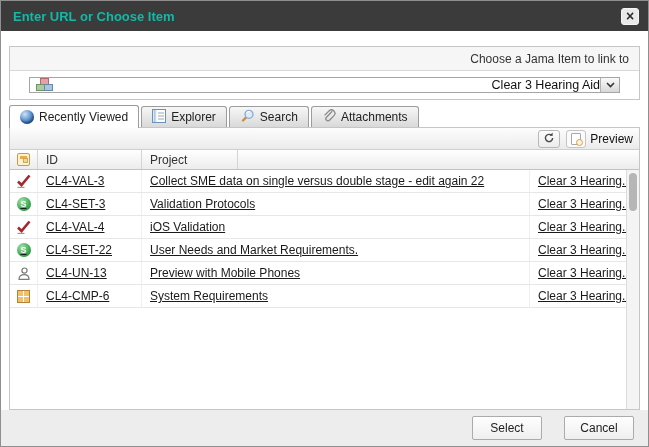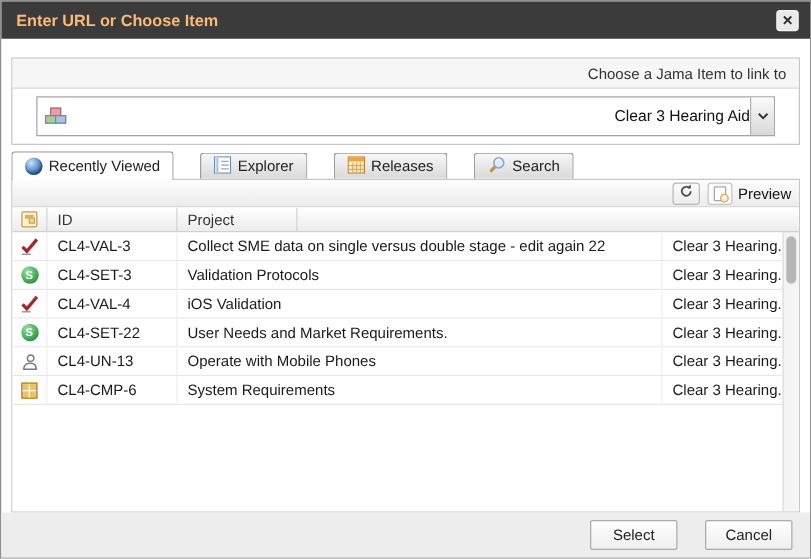--- a/index.html
+++ b/index.html
@@ -2,48 +2,48 @@
 <html><head>
 <meta charset="utf-8">
 <style>
   html,body{margin:0;padding:0;background:#fff;}
   body{width:649px;height:447px;font-family:"Liberation Sans",sans-serif;-webkit-font-smoothing:antialiased;}
   *{box-sizing:border-box;}
   .dialog{width:649px;height:447px;border:1px solid #8f8f8f;display:flex;flex-direction:column;background:#fff;overflow:hidden;}
 
   
   .titlebar{height:30px;background:#3b3b3b;display:flex;align-items:center;padding:0 9px 0 12px;flex:none;}
-  .title{flex:1;color:#fdba74;font-size:13px;font-weight:bold;}
+  .title{flex:1;color:#14b8a6;font-size:13px;font-weight:bold;}
   .close-btn{width:18px;height:17px;background:#e9e9e9;border:1px solid #f5f5f5;border-radius:3px;color:#2c2c2c;font-size:14px;font-weight:bold;line-height:14px;text-align:center;cursor:pointer;}
 
   
   .content{flex:1;padding:8px 8px 0 8px;display:flex;flex-direction:column;min-height:0;}
 
   .fset{border:1px solid #c6c6c6;flex:none;}
   .fset-hd{height:24px;line-height:24px;padding:0 10px;background:#f6f6f6;border-bottom:1px solid #d8d8d8;font-size:12px;color:#333;}
   .link-body{padding:7px 16px 8px 14px;}
   .frow{display:flex;align-items:center;}
   .frow + .frow{margin-top:7px;}
   .flabel{width:42px;text-align:right;margin-right:7px;font-size:12px;color:#222;flex:none;}
   input.inp{flex:1;height:22px;border:1px solid #b2b2b2;padding:0 4px;font-size:12px;font-family:"Liberation Sans",sans-serif;outline:none;}
   input.inp.focused{height:24px;border:2px solid #6b9fd8;border-radius:3px;}
 
   .item-fset{margin-top:7px;text-align:right;}
   .combo-wrap{padding:6px 19px 6px 19px;}
-  .combo{height:32px;border:1px solid #a5a5a5;display:flex;align-items:center;background:#fff;cursor:pointer;}
+  .combo{height:16px;border:1px solid #a5a5a5;display:flex;align-items:center;background:#fff;cursor:pointer;}
   .combo-icon{margin:0 7px 0 6px;position:relative;width:17px;height:14px;flex:none;}
   .blk{position:absolute;width:9px;height:7px;border:1px solid #888;}
   .blk-top{left:4px;top:0;background:#e8a0a8;border-color:#b06a6a;}
   .blk-left{left:0;top:6px;background:#a9cba1;border-color:#6f9468;}
   .blk-right{left:8px;top:6px;background:#a9c6de;border-color:#6888a8;}
   .combo-text{flex:1;font-size:12.5px;color:#111;}
   .combo-btn{width:19px;align-self:stretch;border-left:1px solid #b2b2b2;background:linear-gradient(#fafafa,#d8d8d8);display:flex;align-items:center;justify-content:center;}
 
   
-  .tabstrip{margin-top:4px;display:flex;gap:21px;align-items:flex-end;height:23px;flex:none;position:relative;z-index:2;}
+  .tabstrip{margin-top:4px;display:flex;gap:2px;align-items:flex-end;height:23px;flex:none;position:relative;z-index:2;}
   .tab{display:flex;align-items:center;gap:5px;padding:0 10px;height:21px;background:linear-gradient(#f7f7f7,#d9d9d9);border:1px solid #9c9c9c;border-bottom:none;border-radius:3px 3px 0 0;font-size:12px;color:#222;cursor:pointer;white-space:nowrap;}
   .tab.active{height:23px;background:#fff;margin-bottom:-1px;padding-bottom:1px;}
 
   
   .panel{border:1px solid #c6c6c6;flex:1;display:flex;flex-direction:column;min-height:0;background:#fff;}
   .toolbar{height:22px;background:linear-gradient(#fdfdfd,#ebebeb);border-bottom:1px solid #cfcfcf;display:flex;justify-content:flex-end;align-items:center;gap:6px;padding:0 6px;flex:none;}
   .tool-refresh{width:22px;height:18px;border:1px solid #b8b8b8;border-radius:3px;background:linear-gradient(#fcfcfc,#ececec);display:flex;align-items:center;justify-content:center;cursor:pointer;}
   .tool-preview{display:flex;align-items:center;gap:4px;font-size:12px;color:#111;cursor:pointer;}
   .preview-iconbox{width:20px;height:18px;border:1px solid #c4c4c4;border-radius:3px;background:#fbfbfb;display:flex;align-items:center;justify-content:center;position:relative;}
   .page-ic{width:10px;height:12px;background:#fff;border:1px solid #a8a8a8;border-radius:1px;position:relative;}
@@ -53,21 +53,21 @@
   .tbl{flex:1;position:relative;min-height:0;overflow:hidden;background:#fff;}
   .thead{display:flex;height:20px;background:linear-gradient(#ffffff,#ececec);border-bottom:1px solid #c2c2c2;align-items:stretch;font-size:12px;color:#333;}
   .hc{display:flex;align-items:center;border-right:1px solid #d4d4d4;cursor:pointer;}
   .hc0{width:28px;justify-content:center;}
   .hc1{width:104px;padding-left:8px;}
   .hc2{flex:1;padding-left:8px;}
   .hc3{width:96px;padding-left:8px;}
   .hc4{width:13px;border-right:none;cursor:default;}
   .tbody{position:absolute;top:20px;bottom:0;left:0;right:13px;overflow:hidden;background:#fff;}
   .trow{display:flex;height:23px;border-bottom:1px solid #e7e7e7;align-items:center;font-size:12px;color:#1a1a1a;cursor:pointer;background:#fff;}
-  .tc{height:100%;display:flex;align-items:center;white-space:nowrap;overflow:hidden;}
+  .tc{height:100%;display:flex;align-items:center;white-space:nowrap;overflow:hidden;text-decoration:underline;}
   .tc0{width:28px;justify-content:center;border-right:1px solid #efefef;}
   .tc1{width:104px;padding-left:8px;border-right:1px solid #efefef;}
   .tc2{flex:1;padding-left:8px;border-right:1px solid #efefef;}
   .tc3{width:96px;padding-left:8px;}
   .vscroll{position:absolute;top:20px;right:0;bottom:0;width:13px;background:#f4f4f4;border-left:1px solid #dcdcdc;}
   .vthumb{position:absolute;top:3px;left:2px;width:8px;height:38px;background:#b6b6b6;border-radius:4px;cursor:pointer;}
 
   
   .footer{height:36px;background:#ededed;display:flex;justify-content:flex-end;align-items:center;gap:22px;padding:0 14px;flex:none;}
   .btn{min-width:70px;height:24px;border:1px solid #ababab;border-radius:2px;background:linear-gradient(#fefefe,#efefef);font-size:12px;color:#222;display:flex;align-items:center;justify-content:center;cursor:pointer;}
@@ -125,38 +125,32 @@
               <rect x="0.5" y="0.5" width="13" height="13" fill="#fff" stroke="#6a90bc"></rect>
               <rect x="1" y="1" width="3.5" height="12" fill="#dce9f7"></rect>
               <line x1="2.8" y1="1" x2="2.8" y2="13" stroke="#9db8d6" stroke-width="1"></line>
               <line x1="6" y1="4" x2="12" y2="4" stroke="#9aa5b0" stroke-width="1"></line>
               <line x1="6" y1="7" x2="12" y2="7" stroke="#9aa5b0" stroke-width="1"></line>
               <line x1="6" y1="10" x2="12" y2="10" stroke="#9aa5b0" stroke-width="1"></line>
             </svg></span>
         <span>Explorer</span>
       </div>
       <div class="tab">
-        <span><svg width="14" height="14" viewBox="0 0 14 14">
-              <rect x="0.5" y="0.5" width="13" height="13" fill="#fdf3d8" stroke="#c08030"></rect>
-              <rect x="1" y="1" width="12" height="3.2" fill="#eda43b"></rect>
-              <line x1="4.3" y1="5" x2="4.3" y2="13" stroke="#e0a850"></line>
-              <line x1="7.3" y1="5" x2="7.3" y2="13" stroke="#e0a850"></line>
-              <line x1="10.3" y1="5" x2="10.3" y2="13" stroke="#e0a850"></line>
-              <line x1="1" y1="7.5" x2="13" y2="7.5" stroke="#e0a850"></line>
-              <line x1="1" y1="10.5" x2="13" y2="10.5" stroke="#e0a850"></line>
-            </svg></span>
-        <span>Releases</span>
-      </div>
-      <div class="tab">
         <span><svg width="15" height="15" viewBox="0 0 15 15">
               <line x1="3" y1="12.5" x2="6.2" y2="9.3" stroke="#c89140" stroke-width="2.4" stroke-linecap="round"></line>
               <circle cx="9" cy="6.3" r="4" fill="#dcebfa" stroke="#88a8cc" stroke-width="1.3"></circle>
               <path d="M6.9 4.8 a2.9 2.9 0 0 1 2.8-1.4" stroke="#fff" stroke-width="1.1" fill="none"></path>
             </svg></span>
         <span>Search</span>
+      </div>
+      <div class="tab">
+        <span><svg width="14" height="14" viewBox="0 0 14 14">
+              <path d="M10.2 2.2 L4.5 8.2 a2.1 2.1 0 0 0 3 3 L12 6.6 a3.4 3.4 0 0 0 -4.8-4.8 L2.6 6.4" fill="none" stroke="#8a8a8a" stroke-width="1.3"></path>
+            </svg></span>
+        <span>Attachments</span>
       </div>
     </div>
 
     <div class="panel">
       <div class="toolbar">
         <span class="tool-refresh">
           <span><svg width="12" height="12" viewBox="0 0 12 12">
                 <path d="M9.6 6 a3.6 3.6 0 1 1 -1 -2.5" fill="none" stroke="#4a4a4a" stroke-width="1.4"></path>
                 <polygon points="9.6,0.6 9.6,4 6.6,3.4" fill="#4a4a4a"></polygon>
               </svg></span>
@@ -224,21 +218,21 @@
           </div>
 
           <div class="trow">
             <span class="tc tc0">
                 <svg width="15" height="15" viewBox="0 0 15 15">
                   <circle cx="8.5" cy="4.6" r="2.6" fill="#fff" stroke="#7a7a7a" stroke-width="1.2"></circle>
                   <path d="M3 13.3 C3 9.6 5.8 8.6 8.2 8.6 C10.6 8.6 13 9.6 13 13.3 Z" fill="#fff" stroke="#7a7a7a" stroke-width="1.2"></path>
                 </svg>
               </span>
             <span class="tc tc1">CL4-UN-13</span>
-            <span class="tc tc2">Operate with Mobile Phones</span>
+            <span class="tc tc2">Preview with Mobile Phones</span>
             <span class="tc tc3">Clear 3 Hearing...</span>
           </div>
 
           <div class="trow">
             <span class="tc tc0">
                 <span class="ic-comp"></span>
               </span>
             <span class="tc tc1">CL4-CMP-6</span>
             <span class="tc tc2">System Requirements</span>
             <span class="tc tc3">Clear 3 Hearing...</span>

